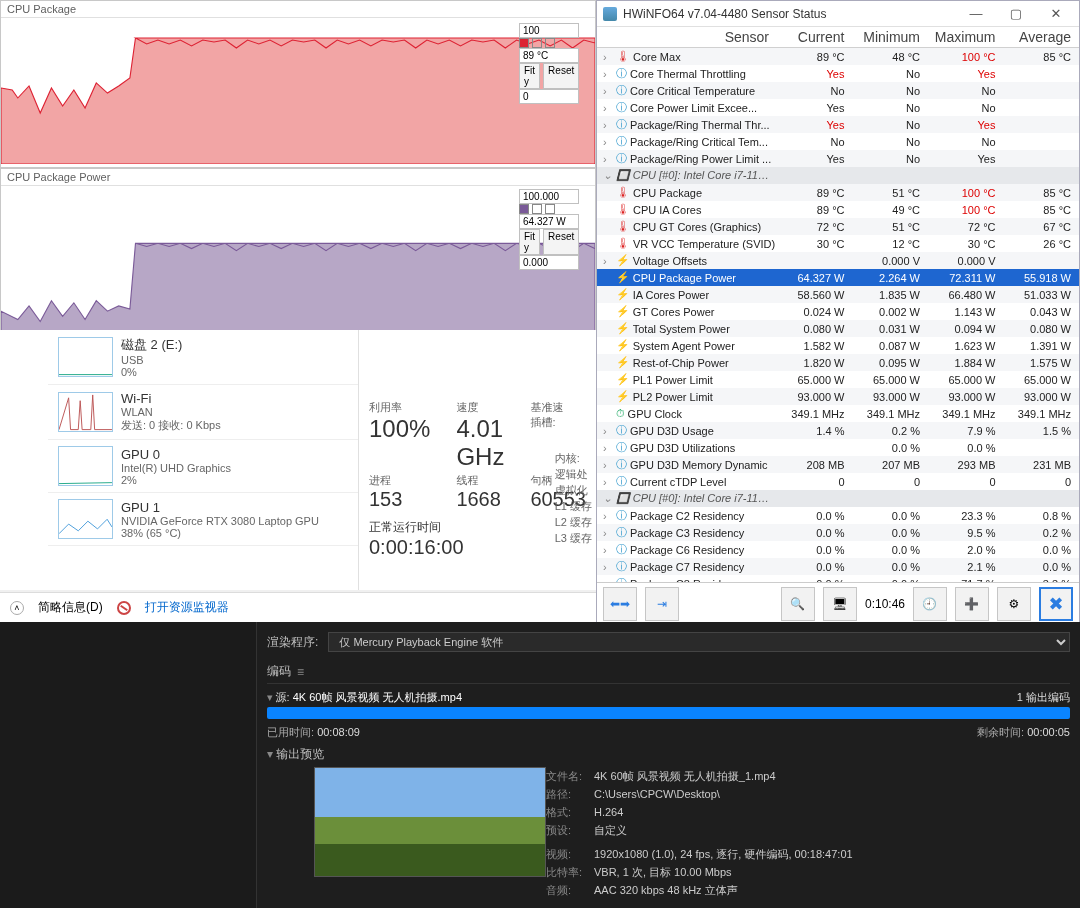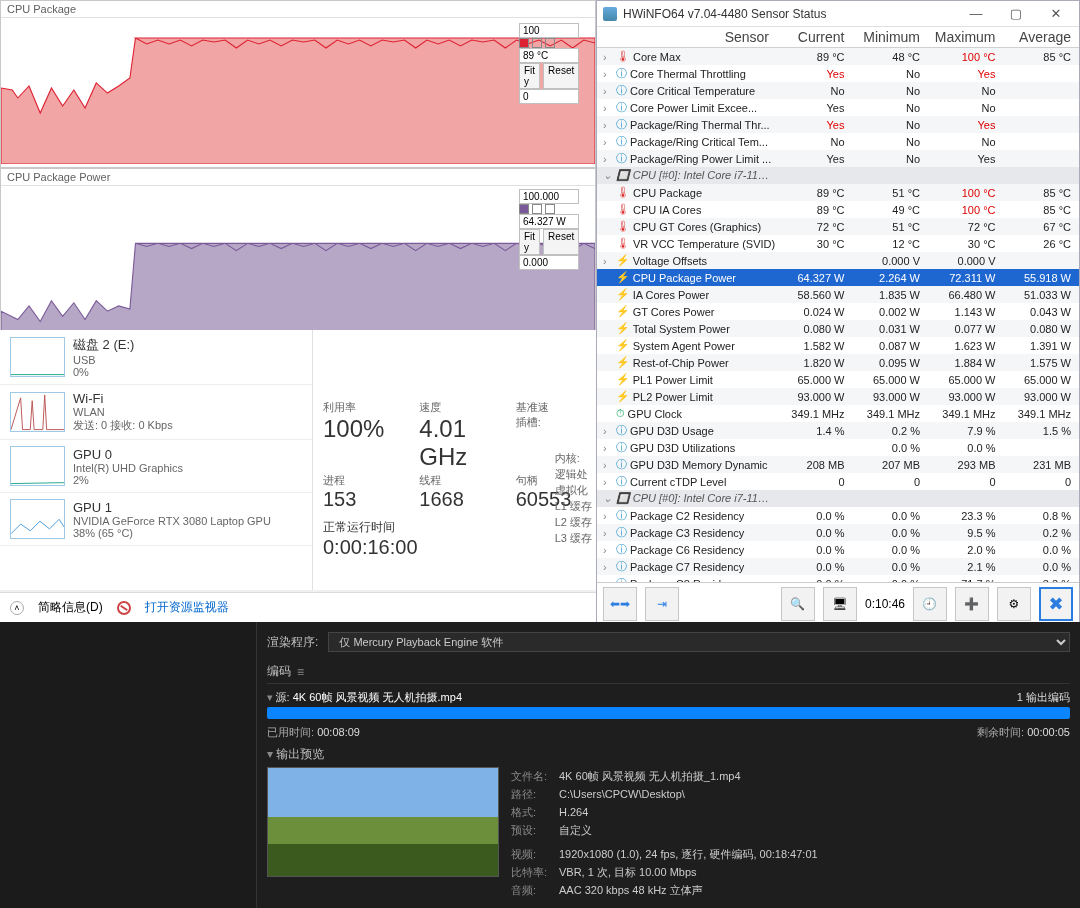--- a/index.html
+++ b/index.html
@@ -11,21 +11,21 @@
 .graph-pane .chart { position:relative; height:146px; overflow:hidden; }
 .graph-pane .chart svg { position:absolute; inset:0; width:100%; height:100%; }
 .graph-side { position:absolute; right:16px; top:22px; width:60px; display:flex; flex-direction:column; font-size:10px; }
 .graph-side .val { background:#fff; border:1px solid #c0c0c0; padding:1px 3px; text-align:left; }
 .graph-side .row { display:flex; gap:3px; }
 .graph-side .btn { background:#f4f4f4; border:1px solid #c0c0c0; padding:1px 4px; cursor:pointer; font-size:10px; }
 .graph-side .sq { width:10px; height:10px; border:1px solid #888; }
 
 
 .tm { position:absolute; left:0; top:330px; width:596px; height:260px; background:#fff; display:flex; }
-.tm-list { width:313px; border-right:1px solid #e0e0e0; }
+.tm-list { width:350px; border-right:1px solid #e0e0e0;margin-left:48px; }
 .tm-item { display:flex; align-items:center; gap:8px; padding:6px 10px; border-bottom:1px solid #eee; }
 .tm-spark { width:55px; height:40px; border:1px solid #9ecae8; background:#fff; position:relative; }
 .tm-spark svg { position:absolute; inset:0; }
 .tm-info .h { font-size:13px; color:#333; }
 .tm-info .s { font-size:11px; color:#666; }
 .tm-right { flex:1; padding:70px 10px 7px 10px; font-size:12px; color:#333; }
 .stat-grid { display:grid; grid-template-columns:repeat(3,1fr); gap:2px 26px; }
 .stat-grid .lbl { font-size:11px; color:#666; }
 .stat-grid .big { font-size:24px; font-weight:400; }
 .tm-foot { position:absolute; left:0; top:592px; width:596px; height:30px; background:#fff; border-top:1px solid #dcdcdc; display:flex; align-items:center; gap:14px; padding:0 10px; font-size:12px; }
@@ -64,21 +64,21 @@
 
 .ame { position:absolute; left:0; top:622px; width:1080px; height:286px; background:#1e1e1e; color:#bfbfbf; font-size:12px; }
 .ame .leftcol { position:absolute; left:0; top:0; width:257px; height:286px; background:#1b1b1b; border-right:1px solid #333; }
 .ame .main { position:absolute; left:257px; top:0; right:0; bottom:0; padding:6px 10px 0 10px; }
 .ame .toprow { display:flex; align-items:center; gap:10px; height:28px; }
 .ame select { background:#2a2a2a; color:#ccc; border:1px solid #444; font-size:11px; padding:2px 6px; flex:1; }
 .ame .hdr2 { display:flex; align-items:center; gap:6px; height:24px; border-bottom:1px solid #333; margin-top:4px; }
 .ame .srcrow { display:flex; justify-content:space-between; align-items:center; padding:6px 0 2px 0; font-size:11px; color:#ddd; }
 .ame .progress { height:12px; background:#0a84ff; border-radius:2px; margin-bottom:6px; }
 .ame .timerow { display:flex; justify-content:space-between; font-size:11px; color:#aaa; margin-bottom:6px; }
-.ame .prev { display:flex; gap:12px; }
+.ame .prev { display:flex; gap:0;margin-left:47px; }
 .ame .thumb { width:232px; height:110px; background:linear-gradient(#7fb3e8 0 45%, #6b8f3a 45% 70%, #3a5a1e 70%); border:1px solid #555; }
 .ame .meta { font-size:11px; color:#ccc; line-height:18px; }
 .ame .meta .k { color:#888; display:inline-block; width:48px; }
 .ame .tri { color:#888; cursor:pointer; }
 </style>
 </head>
 <body>
 
 <div class="graph-pane" style="top:0; height:168px;">
   <div class="title">CPU Package</div>
@@ -350,21 +350,21 @@
         <span class="n"><span class="exp"></span><span class="i-bolt">⚡</span> GT Cores Power</span>
         <span class="c">0.024 W</span>
         <span class="c">0.002 W</span>
         <span class="c">1.143 W</span>
         <span class="c">0.043 W</span>
       </div>
       <div class="hw-row">
         <span class="n"><span class="exp"></span><span class="i-bolt">⚡</span> Total System Power</span>
         <span class="c">0.080 W</span>
         <span class="c">0.031 W</span>
-        <span class="c">0.077 W</span>
+        <span class="c">0.094 W</span>
         <span class="c">0.080 W</span>
       </div>
       <div class="hw-row">
         <span class="n"><span class="exp"></span><span class="i-bolt">⚡</span> System Agent Power</span>
         <span class="c">1.582 W</span>
         <span class="c">0.087 W</span>
         <span class="c">1.623 W</span>
         <span class="c">1.391 W</span>
       </div>
       <div class="hw-row">

